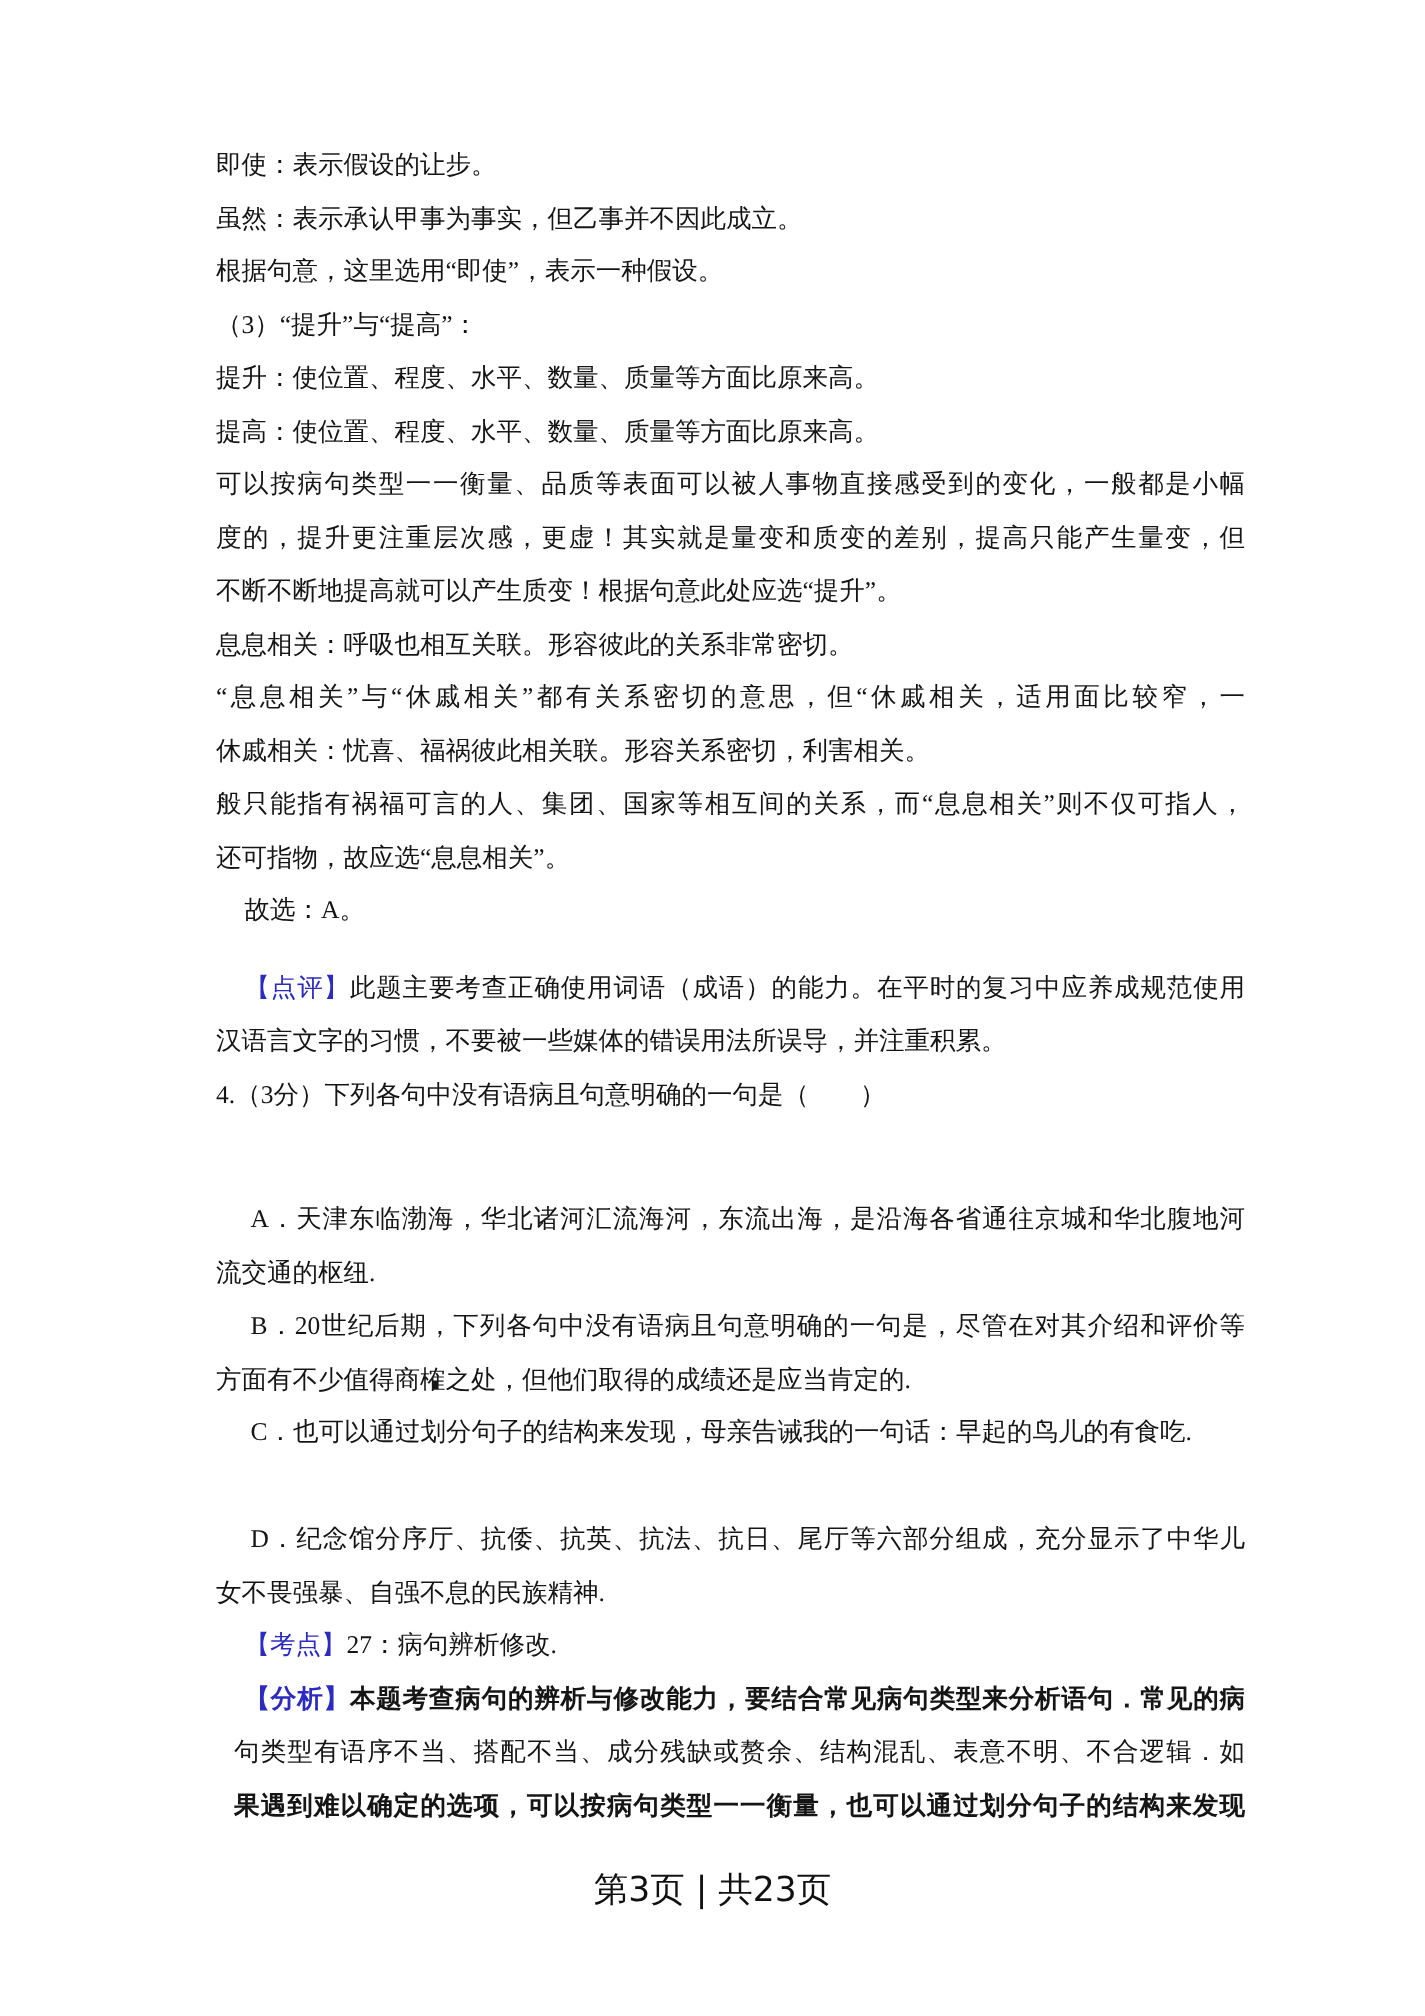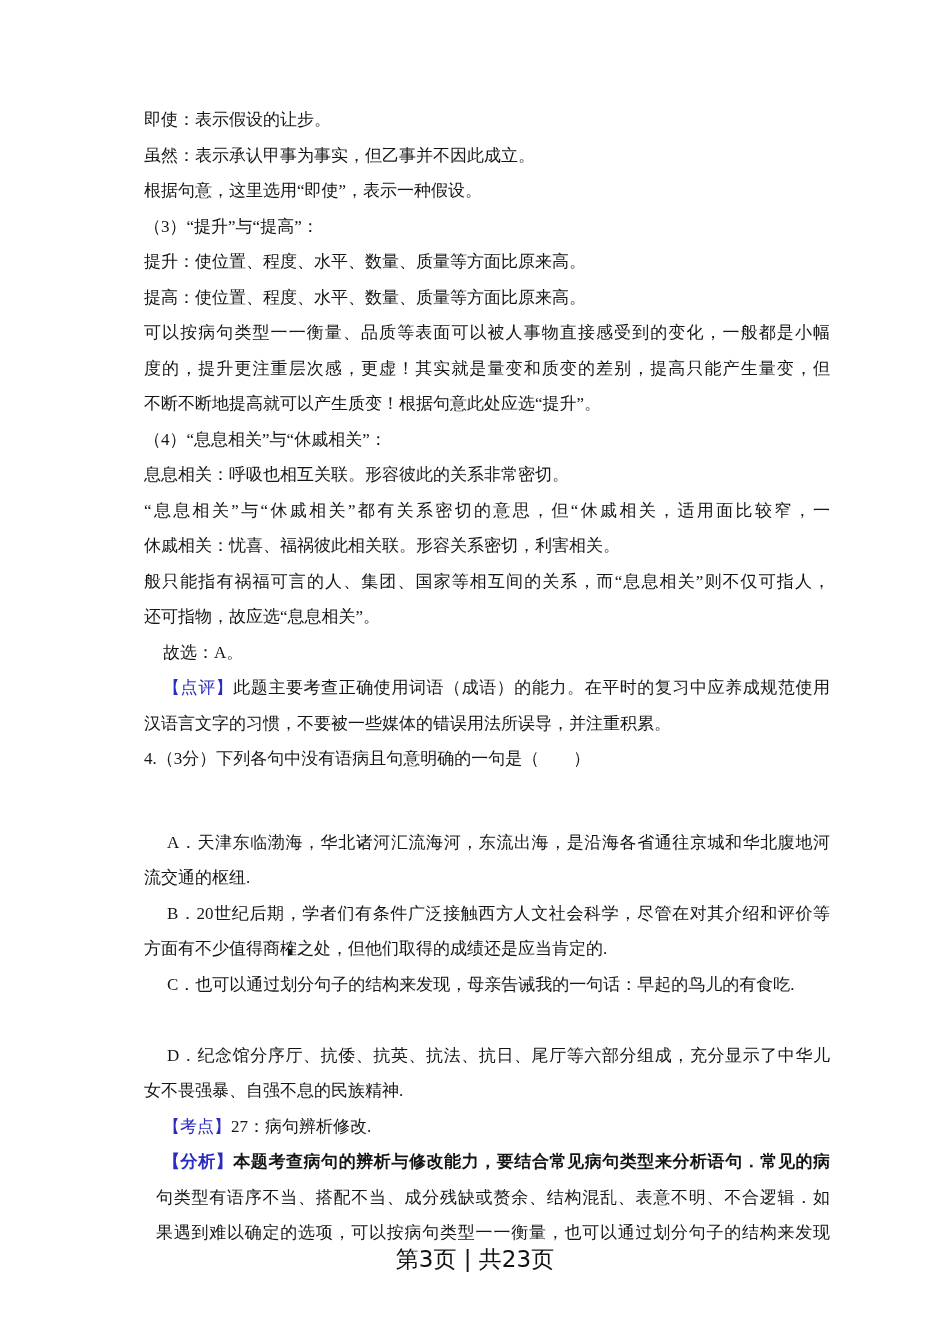--- a/index.html
+++ b/index.html
@@ -9,21 +9,21 @@
     height: 1344px;
     margin: 0 auto;
     background: var(--bg, #ffffff);
     color: var(--text, #151515);
     font-family: "Liberation Serif", "DejaVu Serif", serif;
     overflow: hidden;
   }
   .content {
     position: absolute;
     left: 144px;
-    top: 102px;
+    top: 92px;
     width: 686px;
   }
   .line {
     box-sizing: border-box;
     width: 100%;
     height: 35.5px;
     line-height: 35.5px;
     font-size: 17px;
     overflow: hidden;
     text-align: left;
@@ -53,39 +53,38 @@
   <div class="content">
       <div class="line">即使：表示假设的让步。</div>
       <div class="line">虽然：表示承认甲事为事实，但乙事并不因此成立。</div>
       <div class="line">根据句意，这里选用“即使”，表示一种假设。</div>
       <div class="line">（3）“提升”与“提高”：</div>
       <div class="line">提升：使位置、程度、水平、数量、质量等方面比原来高。</div>
       <div class="line">提高：使位置、程度、水平、数量、质量等方面比原来高。</div>
       <div class="line fill">可以按病句类型一一衡量、品质等表面可以被人事物直接感受到的变化，一般都是小幅</div>
       <div class="line fill">度的，提升更注重层次感，更虚！其实就是量变和质变的差别，提高只能产生量变，但</div>
       <div class="line">不断不断地提高就可以产生质变！根据句意此处应选“提升”。</div>
-      <div class="line">（4）“息息相关”与“休戚相关”：</div>
       <div class="line">息息相关：呼吸也相互关联。形容彼此的关系非常密切。</div>
       <div class="line fill">“息息相关”与“休戚相关”都有关系密切的意思，但“休戚相关，适用面比较窄，一</div>
       <div class="line">休戚相关：忧喜、福祸彼此相关联。形容关系密切，利害相关。</div>
       <div class="line fill">般只能指有祸福可言的人、集团、国家等相互间的关系，而“息息相关”则不仅可指人，</div>
       <div class="line">还可指物，故应选“息息相关”。</div>
       <div class="line" style="padding-left: 19px;">故选：A。</div>
-      <div class="line fill" style="padding-left: 19px;"><span class="ann">【点评】</span>此题主要考查正确使用词语（成语）的能力。在平时的复习中应养成规范使用</div>
+      <div class="line fill" style="padding-left: 19px; margin-top: 16px;"><span class="ann">【点评】</span>此题主要考查正确使用词语（成语）的能力。在平时的复习中应养成规范使用</div>
       <div class="line">汉语言文字的习惯，不要被一些媒体的错误用法所误导，并注重积累。</div>
       <div class="line">4.（3分）下列各句中没有语病且句意明确的一句是（　　）</div>
       <div class="line fill" style="padding-left: 23px; margin-top: 48px;">A．天津东临渤海，华北诸河汇流海河，东流出海，是沿海各省通往京城和华北腹地河</div>
       <div class="line">流交通的枢纽.</div>
-      <div class="line fill" style="padding-left: 23px;">B．20世纪后期，学者们有条件广泛接触西方人文社会科学，尽管在对其介绍和评价等</div>
+      <div class="line fill" style="padding-left: 23px;">B．20世纪后期，下列各句中没有语病且句意明确的一句是，尽管在对其介绍和评价等</div>
       <div class="line">方面有不少值得商榷之处，但他们取得的成绩还是应当肯定的.</div>
       <div class="line" style="padding-left: 23px;">C．也可以通过划分句子的结构来发现，母亲告诫我的一句话：早起的鸟儿的有食吃.</div>
       <div class="line"></div>
       <div class="line fill" style="padding-left: 23px;">D．纪念馆分序厅、抗倭、抗英、抗法、抗日、尾厅等六部分组成，充分显示了中华儿</div>
       <div class="line">女不畏强暴、自强不息的民族精神.</div>
       <div class="line" style="padding-left: 19px;"><span class="ann">【考点】</span>27：病句辨析修改.</div>
       <div class="line fill" style="padding-left: 19px; font-weight: bold;"><span class="ann">【分析】</span>本题考查病句的辨析与修改能力，要结合常见病句类型来分析语句．常见的病</div>
       <div class="line fill" style="padding-left: 12px;">句类型有语序不当、搭配不当、成分残缺或赘余、结构混乱、表意不明、不合逻辑．如</div>
-      <div class="line fill" style="padding-left: 12px;">果遇到难以确定的选项，可以按病句类型一一衡量，也可以通过划分句子的结构来发现</div>
+      <div class="line fill" style="padding-left: 12px; font-weight: bold;">果遇到难以确定的选项，可以按病句类型一一衡量，也可以通过划分句子的结构来发现</div>
     </div>
   <div class="footer">
     <span>第3页 | 共23页</span>
   </div>
 </div>
 
 </body></html>

